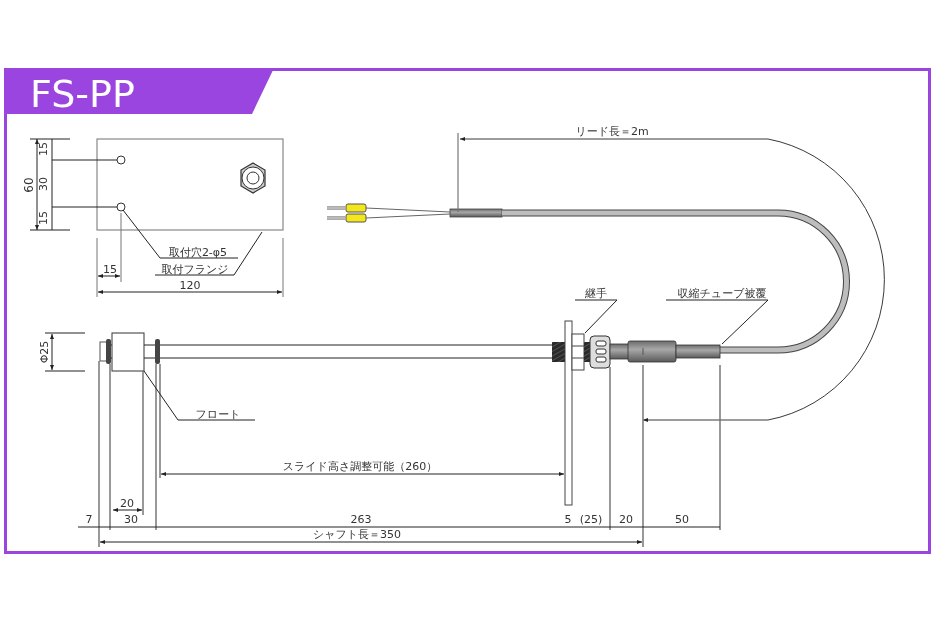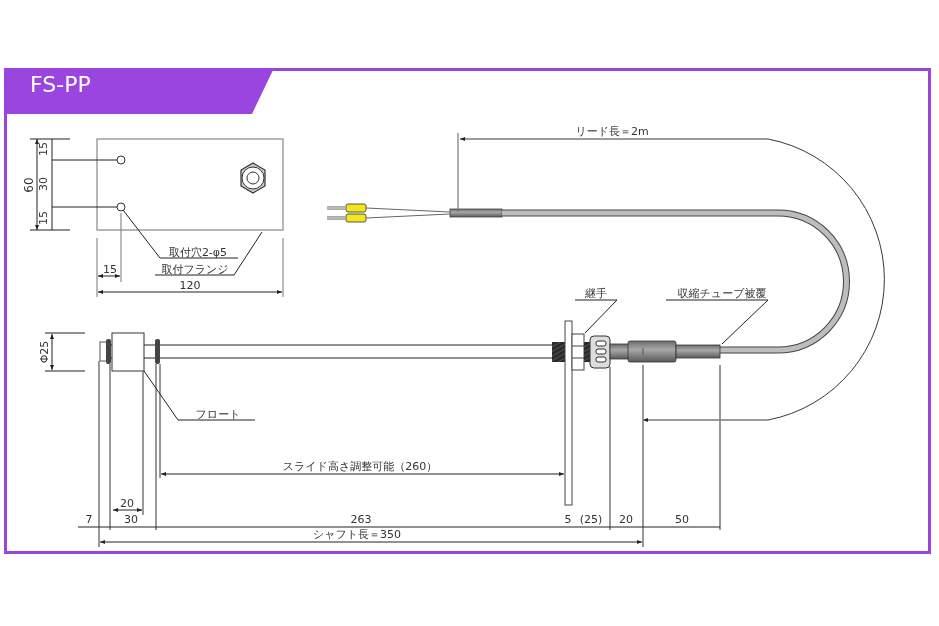--- a/index.html
+++ b/index.html
@@ -1,19 +1,19 @@
 <!DOCTYPE html>
 <html><head>
 <meta charset="utf-8">
 <style>
   html, body { margin: 0; padding: 0; background: #ffffff; }
   body { width: 939px; height: 626px; position: relative; overflow: hidden; font-family: "DejaVu Sans", sans-serif; }
   .frame { position: absolute; left: 4px; top: 68px; width: 927px; height: 486px; border: 3px solid #9b45e0; border-top-width: 3px; box-sizing: border-box; }
   .title-tab { position: absolute; left: 4px; top: 68px; width: 270px; height: 46px; }
-  .title-text { position: absolute; left: 30px; top: 72px; font-size: 22px; color: #ffffff; letter-spacing: 0px; font-family: "DejaVu Sans", sans-serif; }
+  .title-text { position: absolute; left: 30px; top: 72px; font-size: 38px; color: #ffffff; letter-spacing: 0px; font-family: "DejaVu Sans", sans-serif; }
   svg.drawing { position: absolute; left: 0; top: 0; }
   .lbl { font-family: "DejaVu Sans", sans-serif; fill: #333333; }
 </style>
 </head>
 <body>
 
 <div class="frame"></div>
 <svg class="title-tab" width="270" height="46" viewBox="0 0 270 46">
   <polygon points="0,0 270,0 248,46 0,46" fill="#9b45e0"></polygon>
 </svg>

